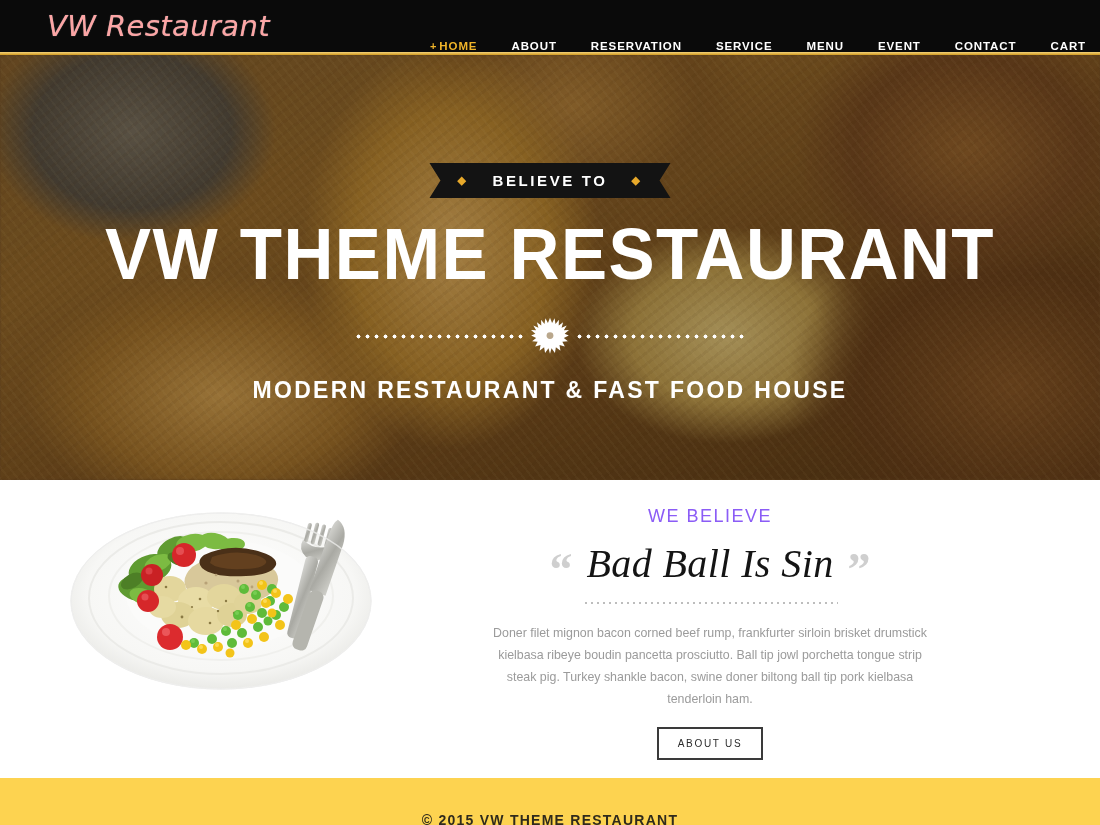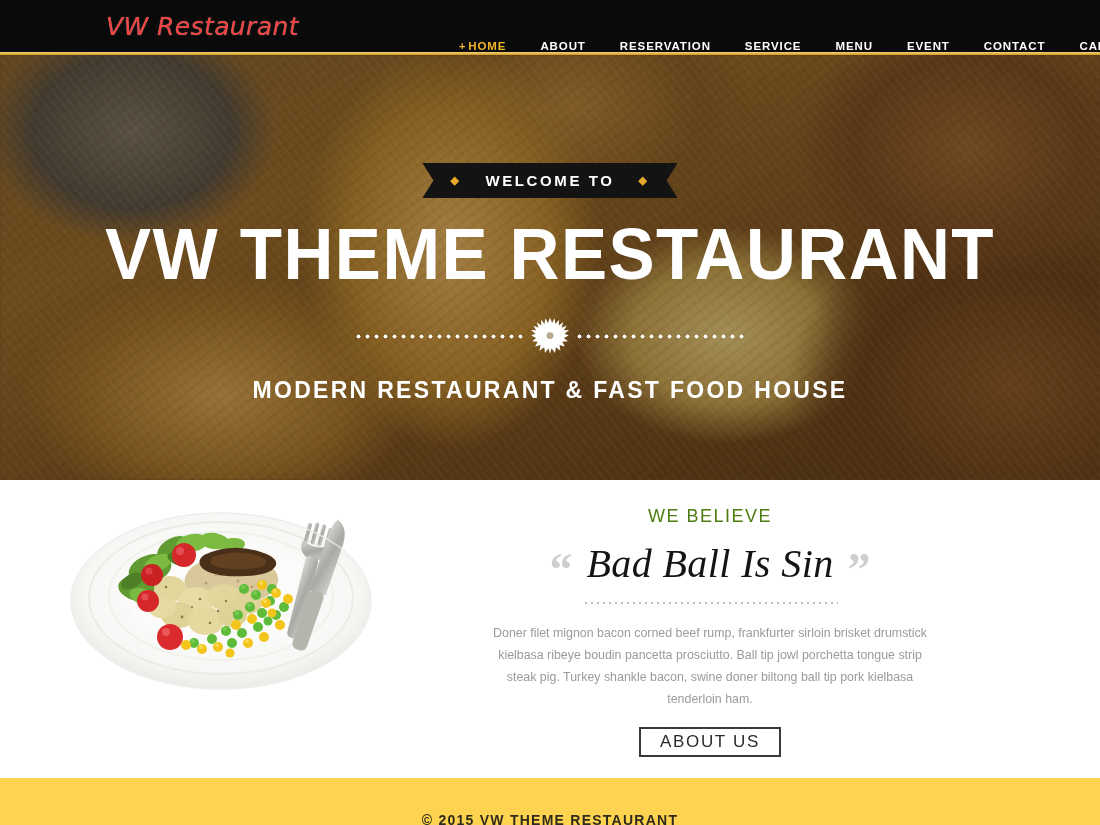--- a/index.html
+++ b/index.html
@@ -31,24 +31,24 @@
   }
   .header::after {
     content: "";
     position: absolute;
     left: 0; right: 0; bottom: -3px;
     height: 3px;
     background: linear-gradient(to bottom, #f3d27a, #d29a20);
   }
 
   .logo {
-    margin-left: 106px;
-    color: #ef4444;
+    margin-left: 47px;
+    color: #fca5a5;
     font-family: "DejaVu Sans", sans-serif;
-    font-size: 25px;
+    font-size: 29px;
     font-style: italic;
     font-weight: 400;
     letter-spacing: 0.4px;
     white-space: nowrap;
     text-shadow: 0 0 1px rgba(255,255,255,0.5);
   }
 
   .nav {
     display: flex;
     align-items: center;
@@ -210,21 +210,21 @@
   }
   .plate svg { display: block; }
 
   .about-text {
     flex: 1;
     padding-top: 26px;
     padding-right: 60px;
     text-align: center;
   }
   .about-kicker {
-    color: #4d7c0f;
+    color: #8b5cf6;
     font-size: 18px;
     letter-spacing: 1.5px;
     font-weight: 400;
   }
   .about-quote-row {
     margin-top: 13px;
     display: flex;
     align-items: center;
     justify-content: center;
     gap: 14px;
@@ -261,24 +261,24 @@
     font-size: 12.4px;
     line-height: 1.78;
     font-weight: 400;
   }
   .about-btn {
     margin-top: 17px;
     display: inline-block;
     border: 2px solid #3a3a3a;
     background: transparent;
     color: #2b2b2b;
-    font-size: 17px;
+    font-size: 10px;
     font-weight: 400;
     letter-spacing: 1.7px;
-    padding: 3px 19px;
+    padding: 9px 19px;
     cursor: pointer;
     font-family: "Liberation Sans", sans-serif;
   }
 
   
   .footer {
     height: 83px;
     background: #fdd350;
     display: flex;
     align-items: center;
@@ -315,21 +315,21 @@
 
   <div class="hero">
     <div class="hero-bg"></div>
     <div class="hero-grain"></div>
     <div class="hero-overlay"></div>
 
     <div class="hero-content">
 
       <div class="ribbon">
         <span class="diamond">◆</span>
-        <span class="ribbon-text">WELCOME TO</span>
+        <span class="ribbon-text">BELIEVE TO</span>
         <span class="diamond">◆</span>
       </div>
 
       <div class="hero-title">VW THEME RESTAURANT</div>
 
       <div class="divider">
         <span class="dots"></span>
         <span class="starburst">
           <svg width="38" height="38" viewBox="0 0 100 100">
             <g fill="#ffffff">

